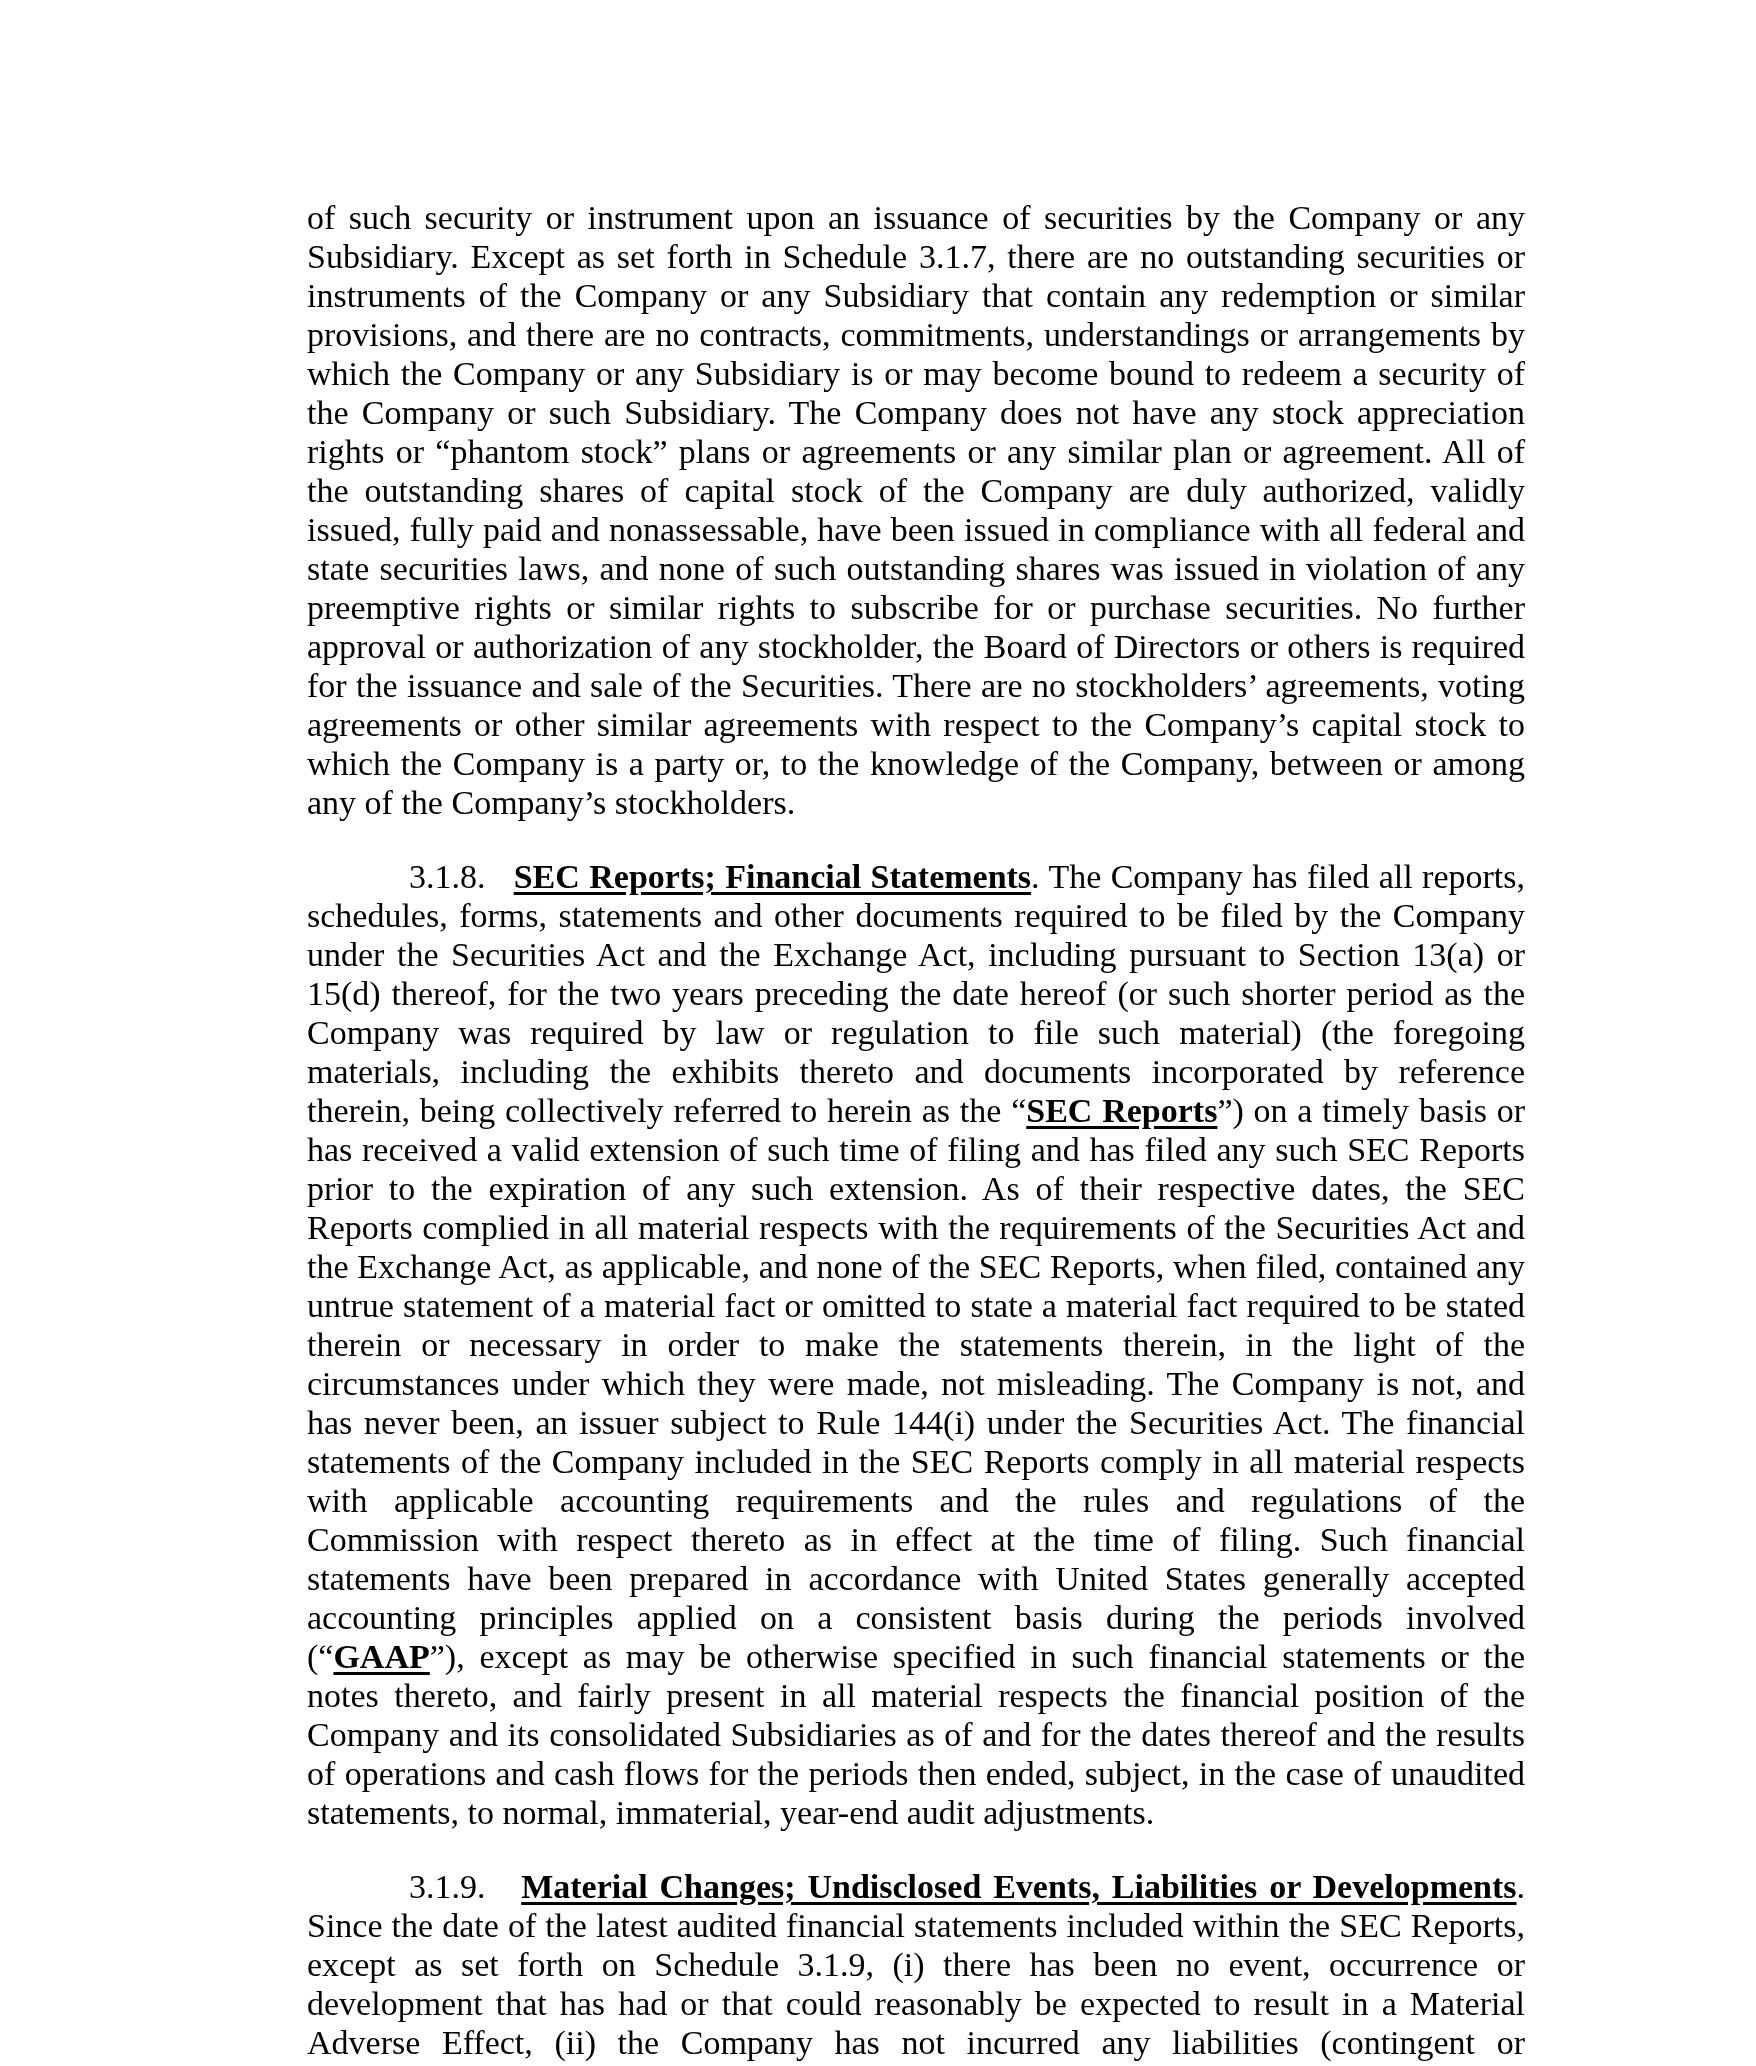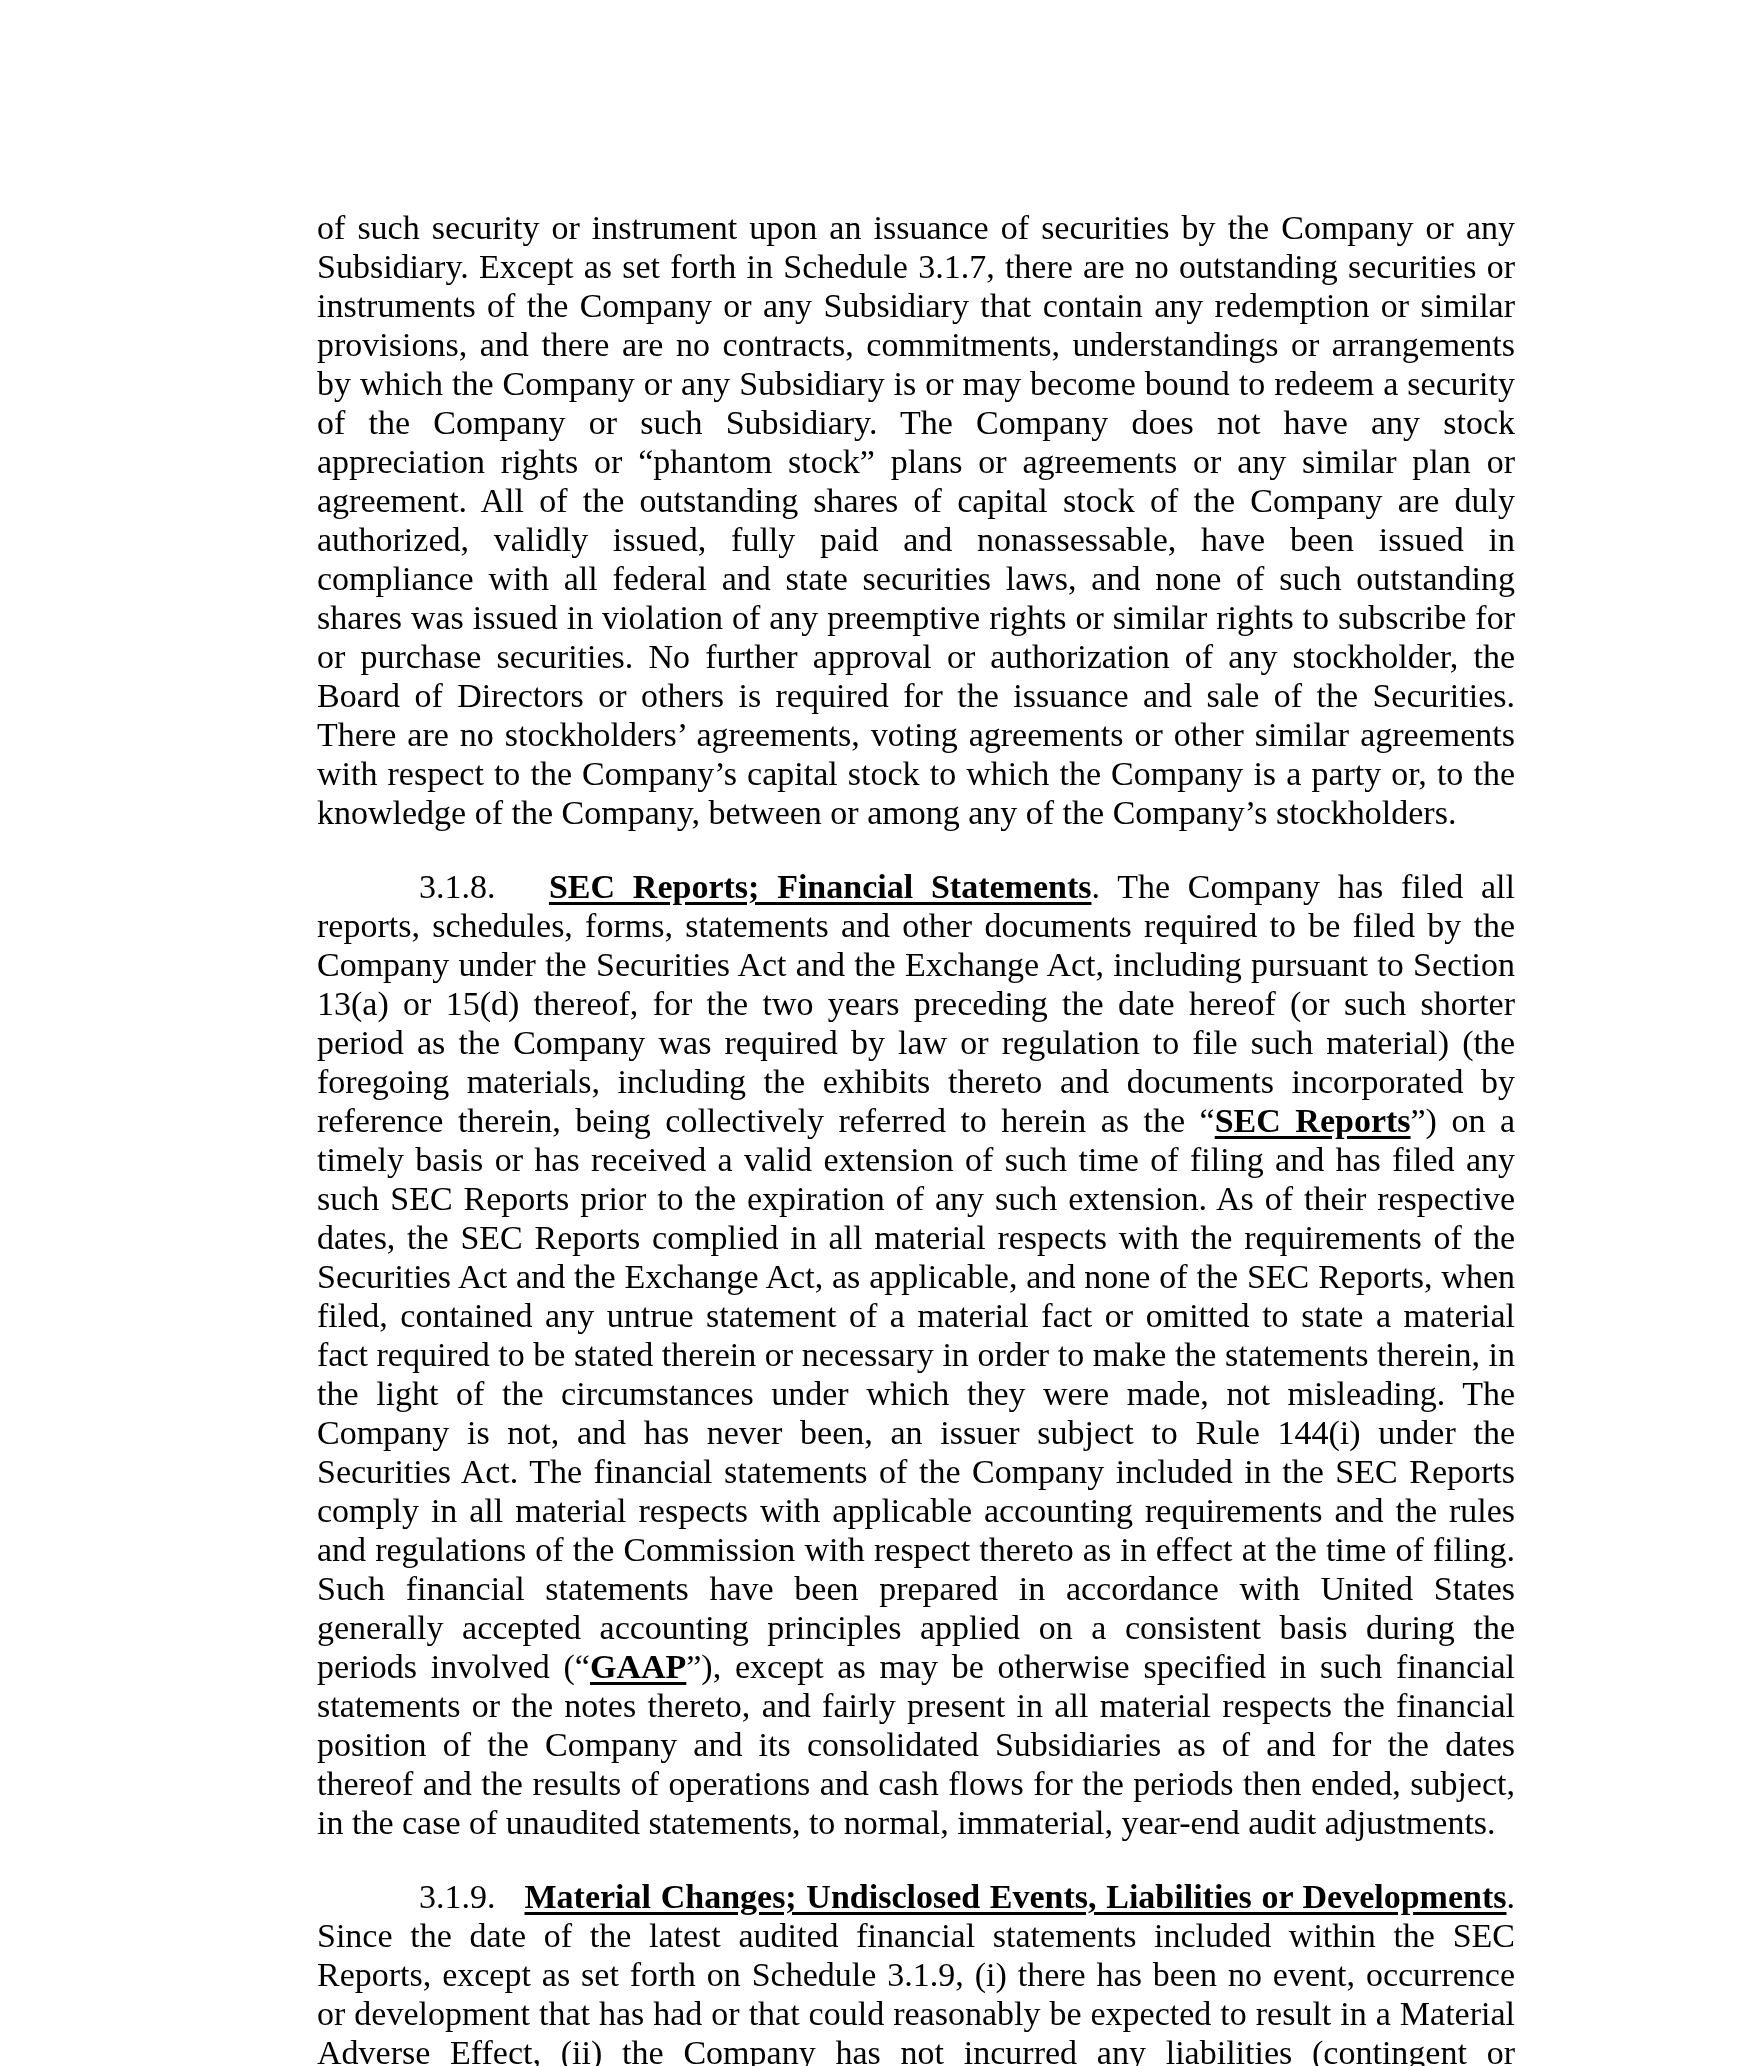--- a/index.html
+++ b/index.html
@@ -5,21 +5,21 @@
   html, body { margin: 0; padding: 0; background: #ffffff; }
   body { width: 1756px; height: 2273px; position: relative; overflow: hidden; }
   .page {
     position: absolute; left: 0; top: 0; width: 1756px; height: 2273px; background: #fff;
     font-family: "Liberation Serif", "DejaVu Serif", serif; color: #000;
   }
   .body-text {
     position: absolute; left: 307px; top: 198px; width: 1218px;
     font-size: 34px; line-height: 39px; text-align: justify;
   }
-  .body-text p { margin: 10px; font-family: Liberation Serif, serif; }
+  .body-text p { margin: 0; font-family: Liberation Serif, serif; }
   .para-gap { margin-top: 35px !important; }
   .indent { text-indent: 102px; }
   .heading { font-weight: bold; text-decoration: underline; text-decoration-thickness: 3.3px; text-underline-offset: 4.1px; }
   .defined { font-weight: bold; text-decoration: underline; text-decoration-thickness: 3.3px; text-underline-offset: 4.1px; }
 </style>
 </head>
 <body>
 
 <div class="page">
   <div class="body-text">

